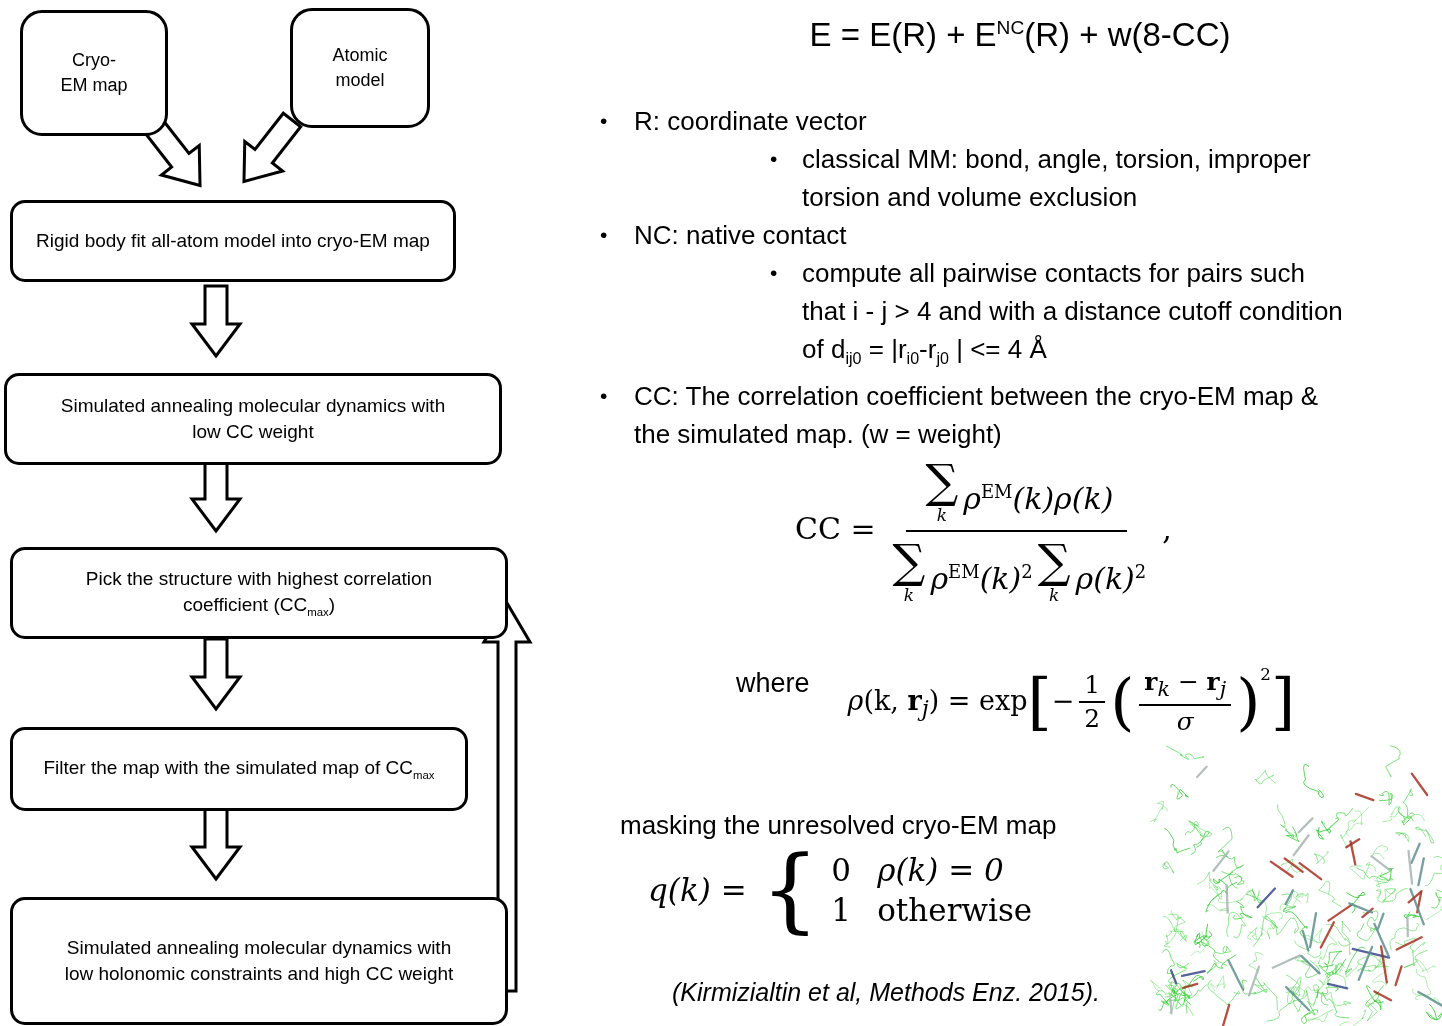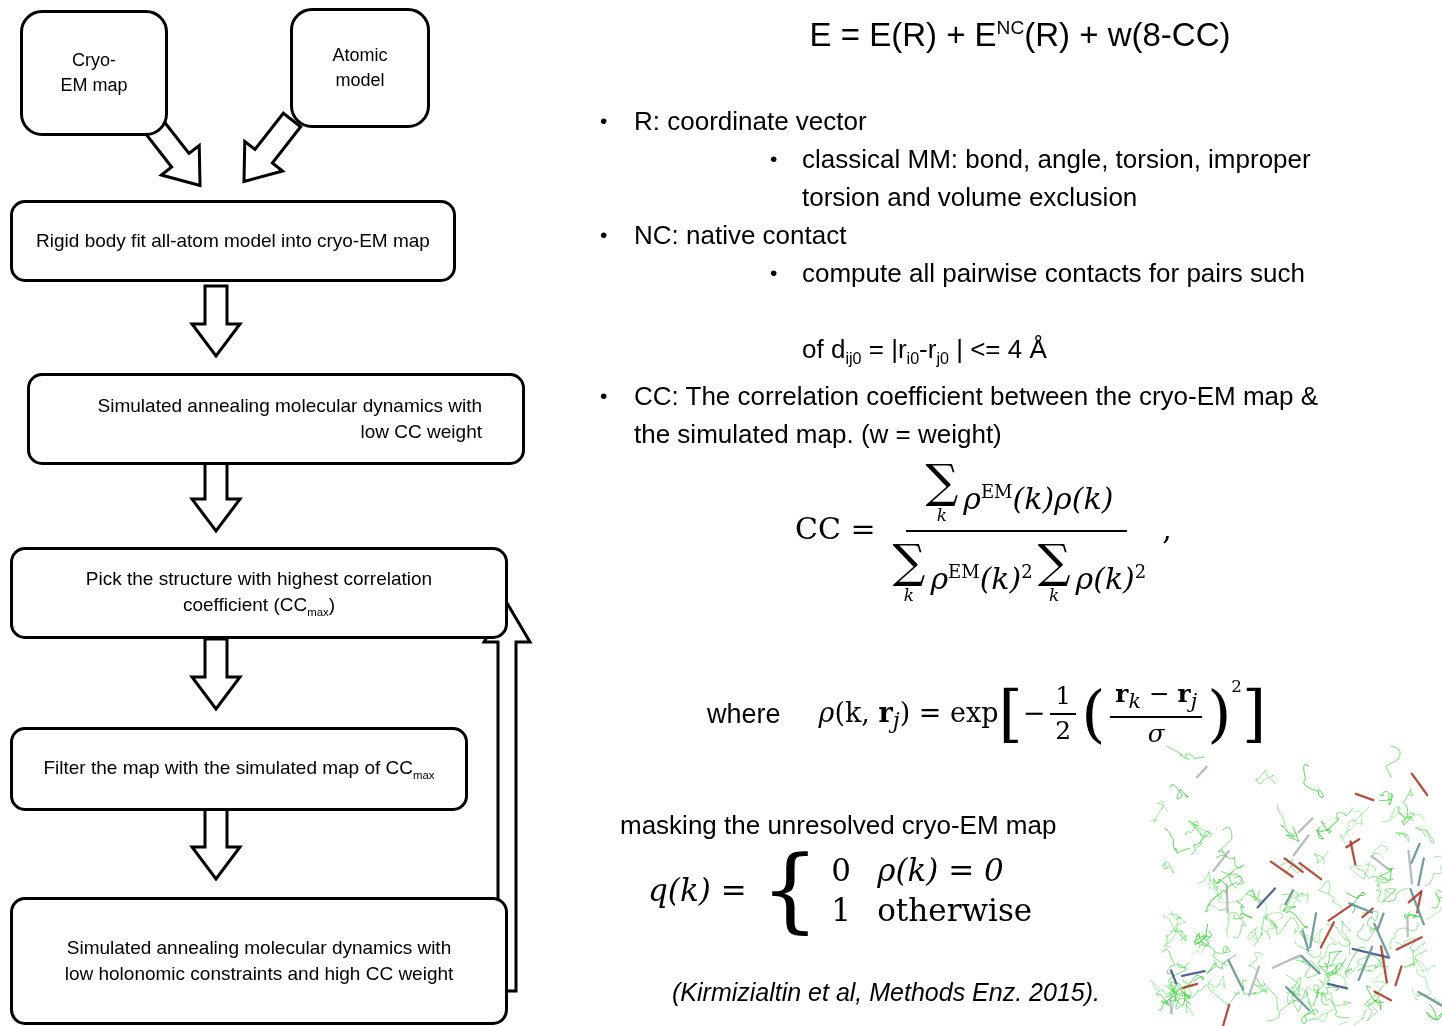--- a/index.html
+++ b/index.html
@@ -12,21 +12,21 @@
   #flow-arrows { position:absolute; left:0; top:0; }
   .flow-box {
     position:absolute; border:3px solid #000000; border-radius:15px; background:#fff;
     display:flex; align-items:center; justify-content:center; text-align:center;
     font-size:19px; line-height:1.38; padding:4px 40px; white-space:pre-line;
   }
   .top-box { border-radius:22px; font-size:18px; padding:4px 8px; }
   #box-cryo   { left:20px;  top:10px;  width:126px; height:112px; }
   #box-atomic { left:290px; top:8px;   width:118px; height:106px; }
   #box-step1  { left:10px;  top:200px; width:412px; height:68px;  padding:4px 14px; }
-  #box-step2  { left:27px;  top:373px; width:412px; height:78px;text-align:right;  }
+  #box-step2  { left:4px;  top:373px; width:412px; height:78px;  }
   #box-step3  { left:10px;  top:547px; width:412px; height:78px;  }
   #box-step4  { left:10px;  top:727px; width:412px; height:70px;  padding:4px 20px; }
   #box-step5  { left:10px;  top:897px; width:412px; height:114px; }
   .flow-box sub { font-size:0.6em; }
 
   
   #title-eq { position:absolute; left:700px; top:16px; width:640px; text-align:center; font-size:33px; }
   #title-eq sup { font-size:0.58em; }
 
   
@@ -46,21 +46,21 @@
   .vfrac { display:inline-flex; flex-direction:column; align-items:center; vertical-align:middle; margin-left:12px; }
   .vfrac .fnum { display:flex; align-items:flex-end; justify-content:center; border-bottom:2px solid #000; padding:0 14px 6px; }
   .vfrac .fden { display:flex; align-items:flex-end; justify-content:center; padding-top:6px; }
   .sum { display:inline-flex; flex-direction:column; align-items:center; line-height:1; margin:0 5px; }
   .sum .sum-g { font-size:46px; }
   .sum .sum-k { font-size:17px; font-style:italic; margin-top:3px; }
   .expr { font-style:italic; padding-bottom:8px; }
   .expr sup { font-size:0.6em; }
   .cc-comma { margin-left:16px; }
 
-  #where-row { position:absolute; left:707px; top:668px; display:flex; align-items:center; min-height:92px; }
+  #where-row { position:absolute; left:736px; top:668px; display:flex; min-height:92px; }
   #where-label { font-size:27px; margin-right:38px; }
   #rho-equation { font-size:27px; }
   .bold-r { font-weight:bold; font-style:normal; }
   .big-delim { font-size:62px; font-weight:300; line-height:0; vertical-align:middle; font-family:"DejaVu Serif", serif; }
   .sfrac { display:inline-flex; flex-direction:column; align-items:center; vertical-align:middle; margin:0 5px; line-height:1.15; font-size:0.92em; }
   .sfrac .fnum { border-bottom:2px solid #000; padding:0 5px 2px; text-align:center; }
   .sfrac .fden { padding-top:2px; }
   .outer-sq { font-size:0.62em; position:relative; top:-1.15em; }
 
   #masking-label { position:absolute; left:620px; top:810px; font-size:26px; }
@@ -118,21 +118,21 @@
     <div class="brow b2">
       <span class="marker">•</span>
       <span class="btext"><span>classical MM: bond, angle, torsion, improper</span><br><span>torsion and volume exclusion</span></span>
     </div>
     <div class="brow b1">
       <span class="marker">•</span>
       <span class="btext">NC: native contact</span>
     </div>
     <div class="brow b2">
       <span class="marker">•</span>
-      <span class="btext"><span>compute all pairwise contacts for pairs such</span><br><br><span><span>of d</span><sub>ij0</sub><span> = |r</span><sub>i0</sub><span>-r</span><sub>j0</sub><span> | &lt;= 4 Å</span></span></span>
+      <span class="btext"><span>compute all pairwise contacts for pairs such</span><br><span>that i - j &gt; 4 and with a distance cutoff condition</span><br><span><span>of d</span><sub>ij0</sub><span> = |r</span><sub>i0</sub><span>-r</span><sub>j0</sub><span> | &lt;= 4 Å</span></span></span>
     </div>
     <div class="brow b1">
       <span class="marker">•</span>
       <span class="btext"><span>CC: The correlation coefficient between the cryo-EM map &amp;</span><br><span>the simulated map. (w = weight)</span></span>
     </div>
   </div>
 
   <div id="cc-equation" class="math"><span class="cc-lhs">CC =</span><span class="vfrac">
       <span class="fnum">
         <span class="sum">

